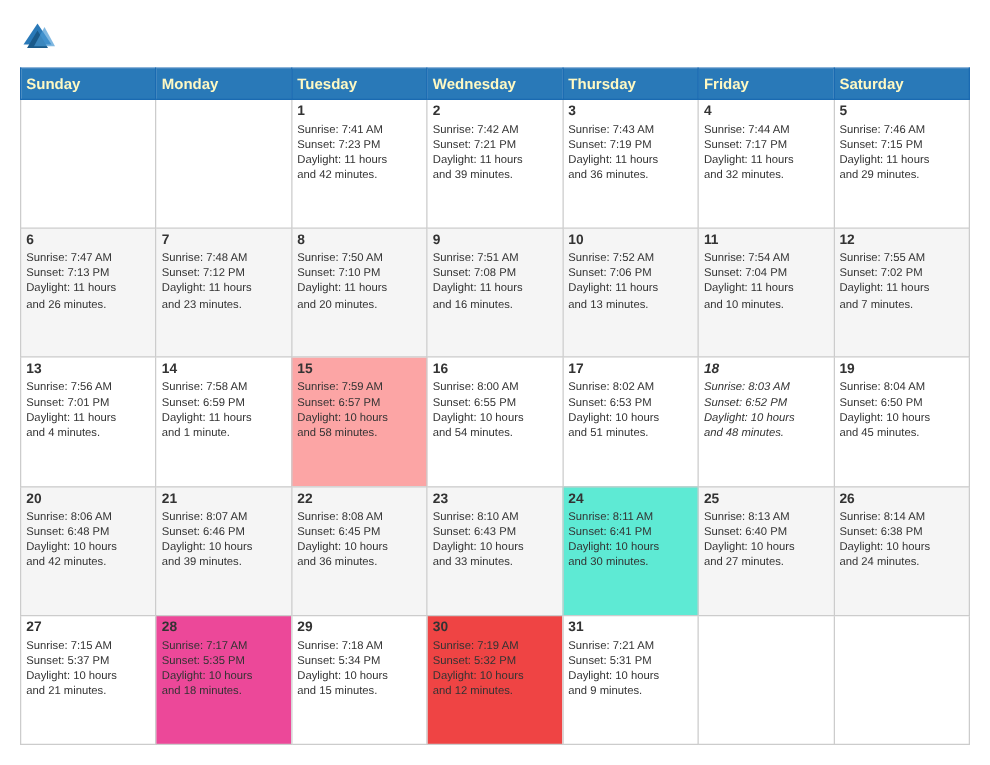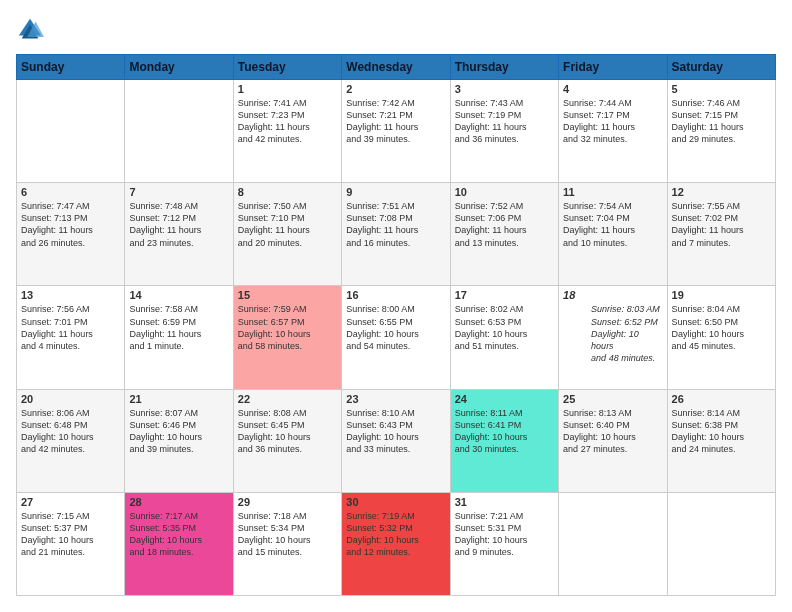--- a/index.html
+++ b/index.html
@@ -55,21 +55,21 @@
     }
     .calendar {
       flex: 1;
       border: 1px solid #ccc;
       border-collapse: collapse;
       width: 100%;
       table-layout: fixed;
     }
     .calendar th {
       background-color: #2979b8;
-      color: #0f172a;
+      color: #fef9c3;
       font-size: 12px;
       font-weight: bold;
       padding: 5px 4px;
       text-align: left;
       border: 1px solid #1a6ab1;
     }
     .calendar td {
       border: 1px solid #ccc;
       vertical-align: top;
       padding: 3px 4px;
@@ -254,21 +254,21 @@
           </td>
           <td style="background-color: rgb(255, 255, 255);">
             <span class="day-number">17</span>
             <div class="cell-text" style="white-space: pre-line;">Sunrise: 8:02 AM
 Sunset: 6:53 PM
 Daylight: 10 hours
 and 51 minutes.</div>
           </td>
           <td style="background-color: rgb(255, 255, 255); font-style: italic;">
             <span class="day-number">18</span>
-            <div class="cell-text" style="white-space: pre-line; margin-left: 28px;">Sunrise: 8:03 AM
+            <div class="cell-text" style="white-space: pre-line;">Sunrise: 8:03 AM
 Sunset: 6:52 PM
 Daylight: 10 hours
 and 48 minutes.</div>
           </td>
           <td style="background-color: rgb(255, 255, 255);">
             <span class="day-number">19</span>
             <div class="cell-text" style="white-space: pre-line;">Sunrise: 8:04 AM
 Sunset: 6:50 PM
 Daylight: 10 hours
 and 45 minutes.</div>

